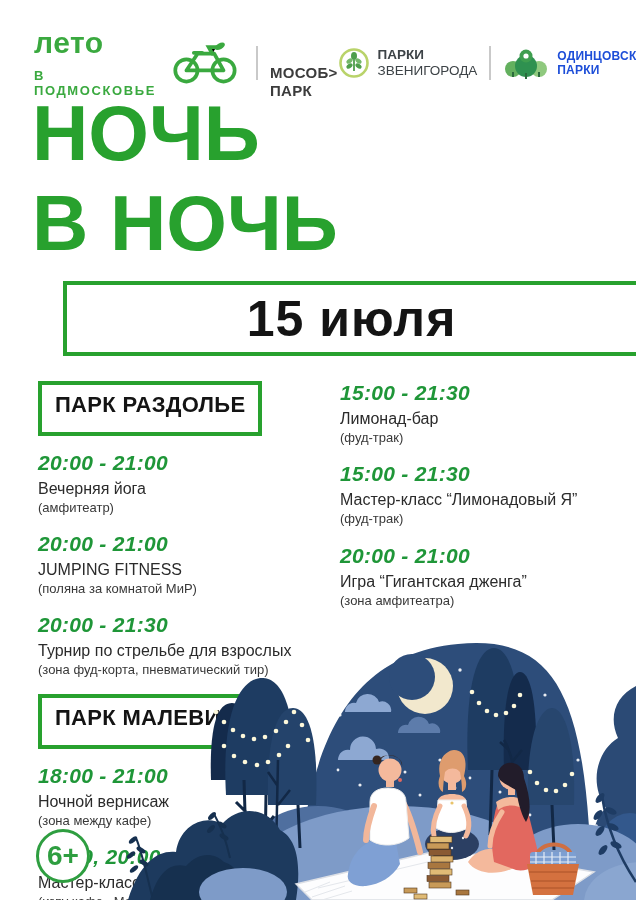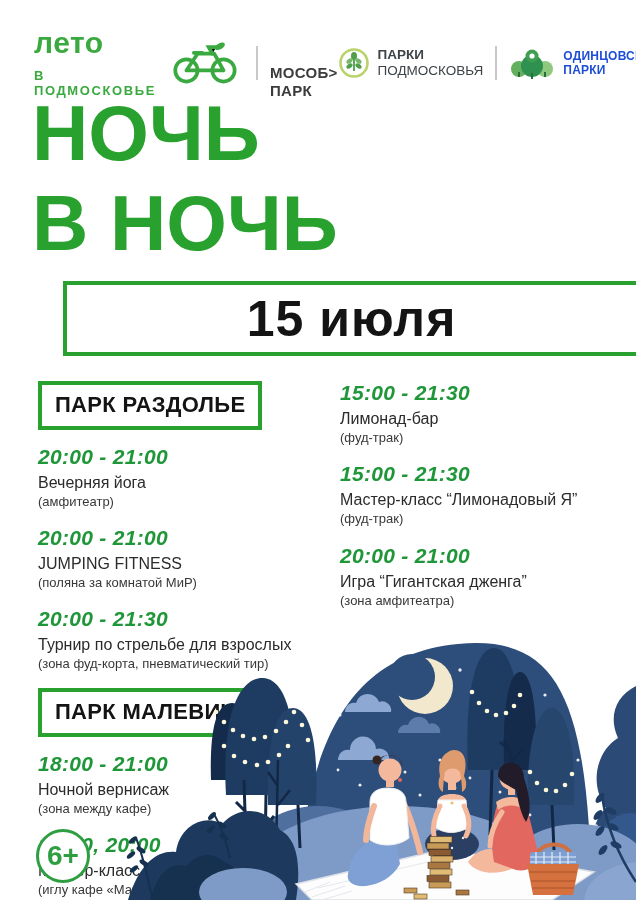--- a/index.html
+++ b/index.html
@@ -21,21 +21,21 @@
   .big-title{position:absolute;left:32px;top:88px;font-size:78px;line-height:90px;
              font-weight:800;color:#28a12e;letter-spacing:0;}
   
   .date-box{position:absolute;left:63px;top:281px;width:577px;height:75px;border:4px solid #28a12e;
             box-sizing:border-box;display:flex;align-items:center;justify-content:center;}
   .date-text{font-size:50px;font-weight:800;color:#141414;letter-spacing:1px;}
   
   .col{position:absolute;top:381px;}
   .col-left{left:38px;width:288px;}
   .col-right{left:340px;width:292px;}
-  .park-box{display:inline-block;border:4px solid #28a12e;padding:6px 13px 7px;margin-bottom:15px;
+  .park-box{display:inline-block;border:4px solid #28a12e;padding:6px 13px 13px;margin-bottom:15px;
             font-size:22px;font-weight:800;color:#141414;line-height:1.25;letter-spacing:.3px;}
   .park-box.wrap{max-width:228px;}
   .event{margin-bottom:16px;}
   .evt-time{font-size:21px;font-weight:800;color:#1f9638;margin-bottom:4px;letter-spacing:.3px;font-style:italic;}
   .evt-title{font-size:16px;font-weight:500;color:#2b2b2b;line-height:1.25;margin-bottom:1px;}
   .evt-loc{font-size:13px;color:#383838;line-height:1.25;}
   .section{margin-bottom:13px;}
   
   .age-badge{position:absolute;left:36px;top:829px;width:54px;height:54px;border:3px solid #2e9e40;
              border-radius:50%;box-sizing:border-box;display:flex;align-items:center;justify-content:center;
@@ -73,21 +73,21 @@
         <circle cx="16" cy="16" r="13.5" fill="none" stroke="#b9d36a" stroke-width="2.6"></circle>
         <path d="M16,24 L16,13" stroke="#4e9e4b" stroke-width="1.8"></path>
         <ellipse cx="16" cy="9" rx="3" ry="4" fill="#4e9e4b"></ellipse>
         <ellipse cx="11.5" cy="14" rx="3.4" ry="2.2" fill="#74b86a" transform="rotate(-35 11.5 14)"></ellipse>
         <ellipse cx="20.5" cy="14" rx="3.4" ry="2.2" fill="#74b86a" transform="rotate(35 20.5 14)"></ellipse>
         <ellipse cx="11.5" cy="19" rx="3.4" ry="2.2" fill="#4e9e4b" transform="rotate(-35 11.5 19)"></ellipse>
         <ellipse cx="20.5" cy="19" rx="3.4" ry="2.2" fill="#4e9e4b" transform="rotate(35 20.5 19)"></ellipse>
       </svg>
       <div class="parki-text">
         <div class="b">ПАРКИ</div>
-        <div>ПОДМОСКОВЬЯ</div>
+        <div>ЗВЕНИГОРОДА</div>
       </div>
       <div class="v-divider"></div>
       <svg width="46" height="34" viewBox="0 0 46 34">
         <circle cx="10" cy="23" r="8" fill="#63b05e"></circle>
         <circle cx="36" cy="23" r="8" fill="#8fc97e"></circle>
         <circle cx="23" cy="20" r="11" fill="#2f9150"></circle>
         <circle cx="23" cy="10" r="6.5" fill="#3f9e4f"></circle>
         <circle cx="23" cy="10" r="2.6" fill="#ffffff"></circle>
         <path d="M10,31 L10,26 M23,33 L23,27 M36,31 L36,26" stroke="#2b6b3c" stroke-width="2"></path>
       </svg>

